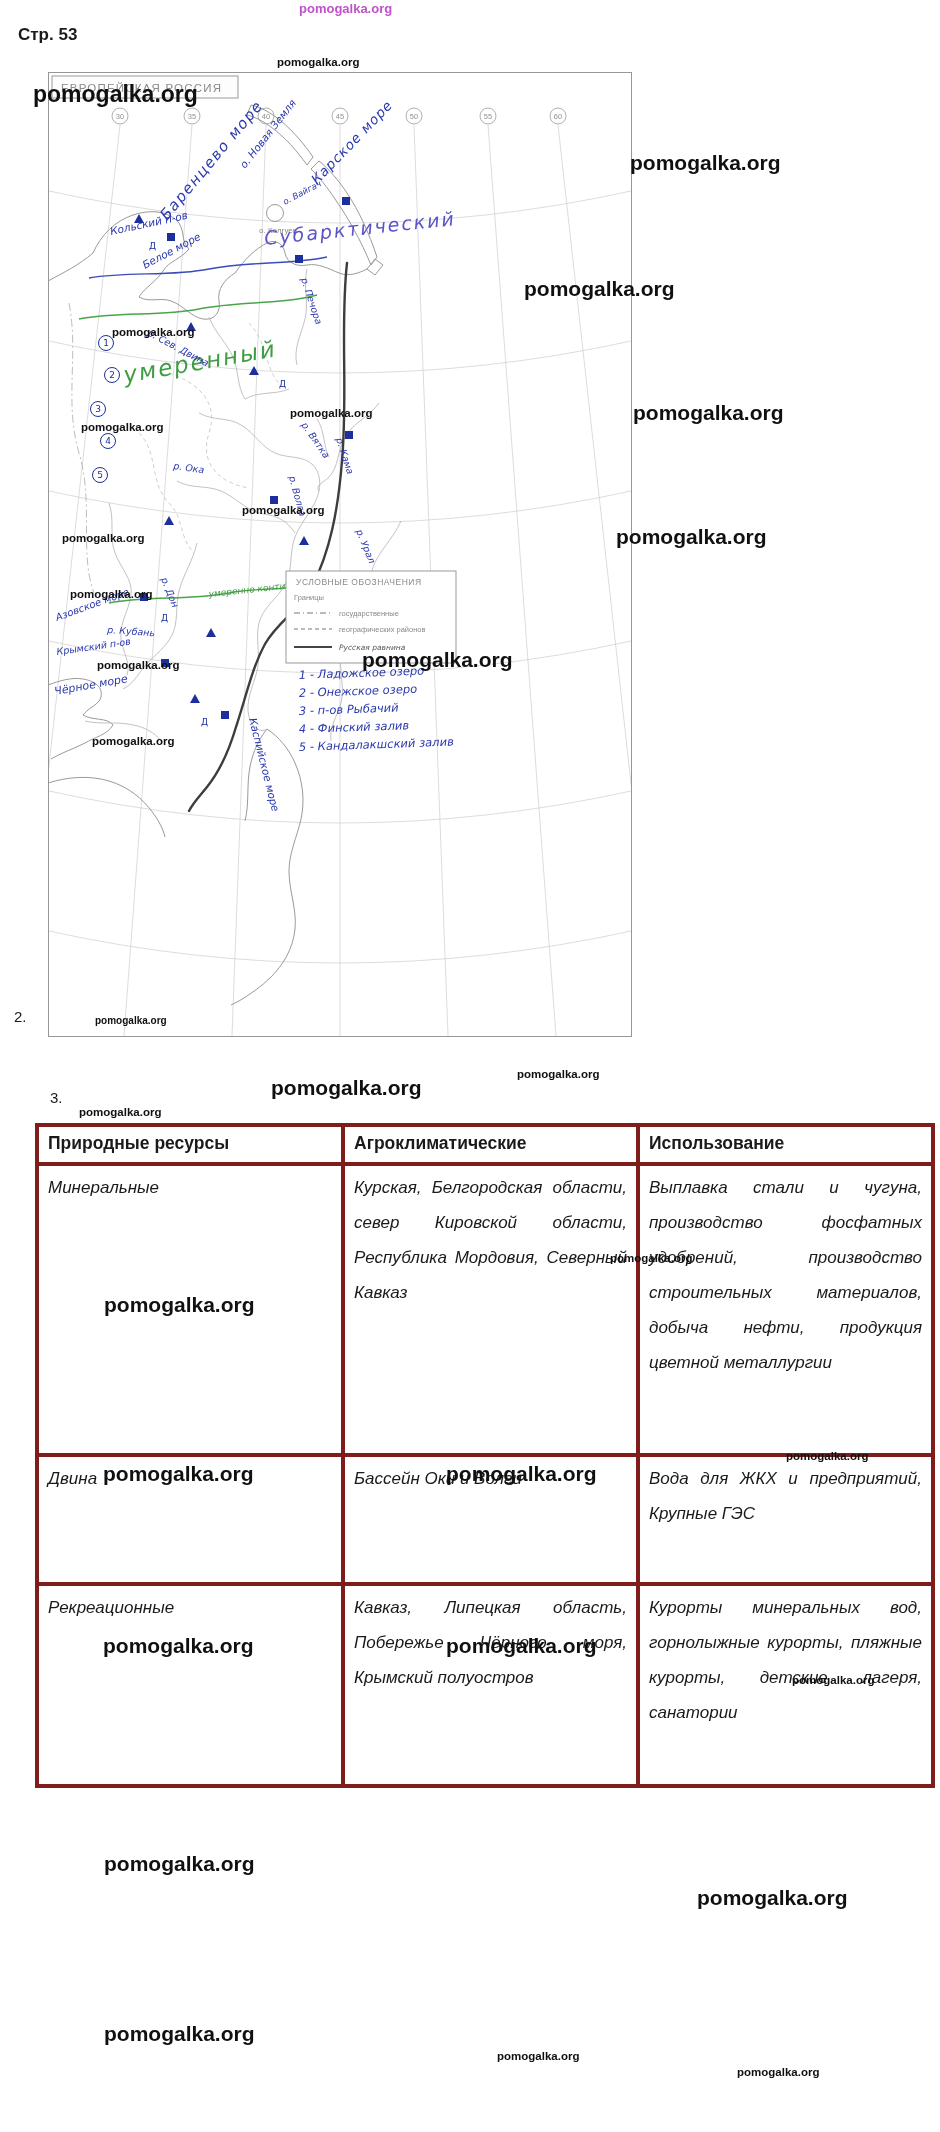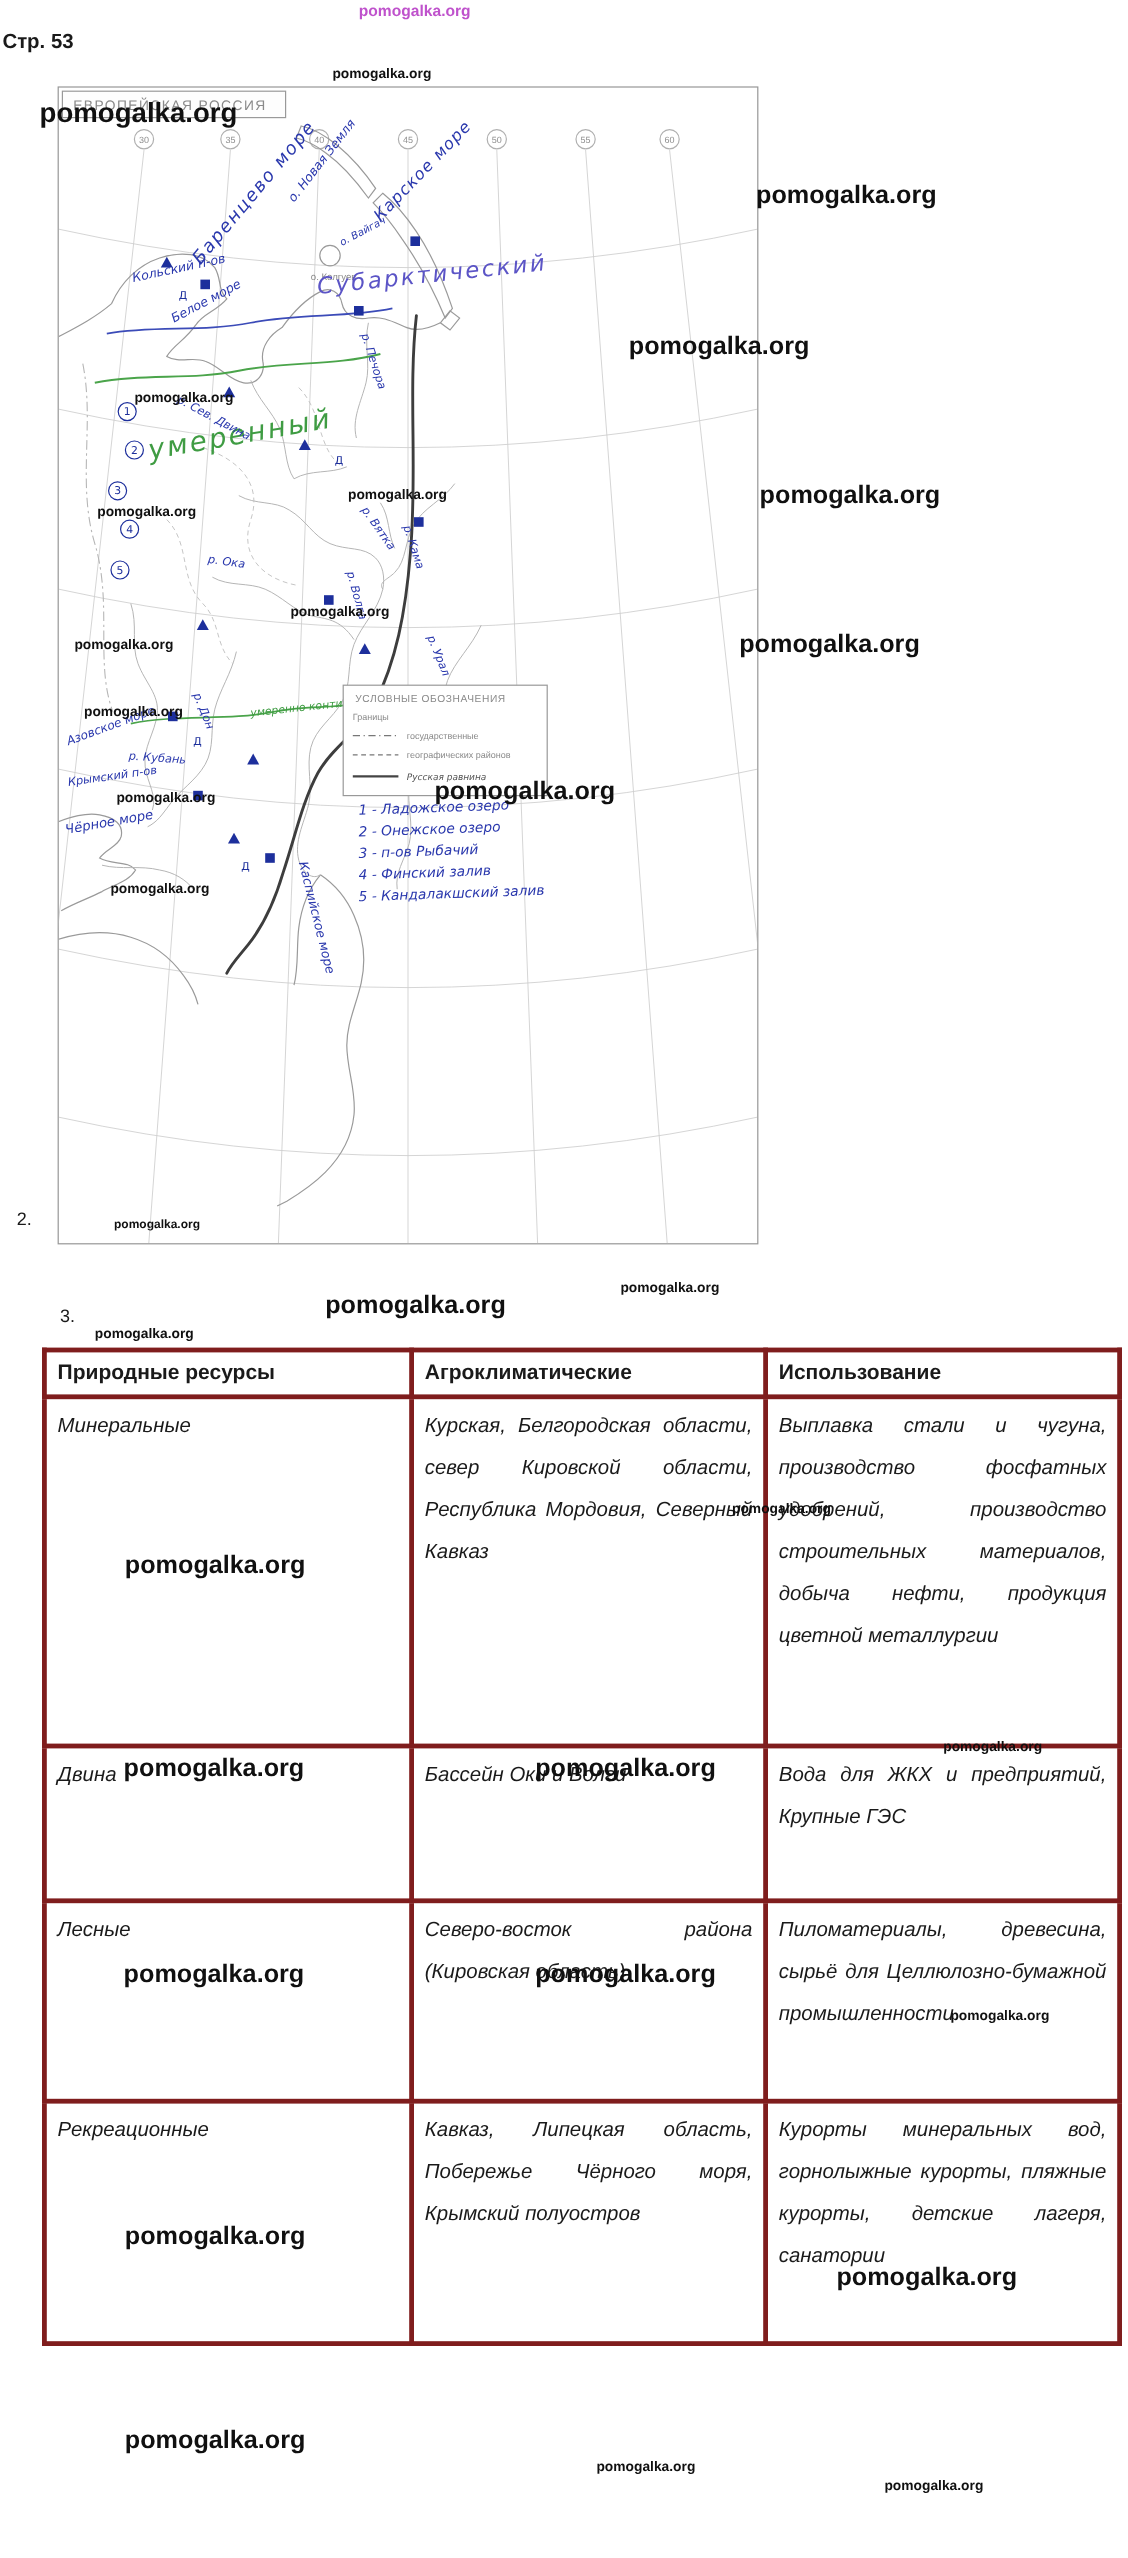--- a/index.html
+++ b/index.html
@@ -1,21 +1,21 @@
 <!DOCTYPE html>
 <html><head>
 <meta charset="utf-8">
 <style>
   html,body{margin:0;padding:0;}
   body{
     width:940px;height:2132px;position:relative;background:#ffffff;
     font-family:"Liberation Sans","DejaVu Sans",sans-serif;color:#1a1a1a;
     overflow:hidden;
   }
-  .page-heading{position:absolute;left:2px;top:25px;font-size:17px;font-weight:bold;}
+  .page-heading{position:absolute;left:18px;top:25px;font-size:17px;font-weight:bold;}
   .item-num{position:absolute;font-size:15px;}
   .wm{position:absolute;font-weight:bold;color:#101010;white-space:nowrap;z-index:40;}
   .wm.lg{font-size:21px;}
   .wm.sm{font-size:11.5px;}
   .wm.purple{font-size:13px;color:#bf52cc;}
   .map-frame{
     position:absolute;left:48px;top:72px;width:582px;height:963px;
     border:1px solid #979797;background:#fff;z-index:10;
   }
   .map-frame svg{display:block;width:582px;height:963px;}
@@ -222,25 +222,20 @@
     <tbody>
       <tr>
         <td class="c1" style="height:279px">Минеральные</td>
         <td>Курская, Белгородская области, север Кировской области, Республика Мордовия, Северный Кавказ</td>
         <td>Выплавка стали и чугуна, производство фосфатных удобрений, производство строительных материалов, добыча нефти, продукция цветной металлургии</td>
       </tr>
       <tr>
         <td class="c1" style="height:117px">Двина</td>
         <td>Бассейн Оки и Волги</td>
         <td>Вода для ЖКХ и предприятий, Крупные ГЭС</td>
-      </tr>
-      <tr>
-        <td class="c1" style="height:155px">Лесные</td>
-        <td>Северо-восток района (Кировская область)</td>
-        <td>Пиломатериалы, древесина, сырьё для Целлюлозно-бумажной промышленности</td>
       </tr>
       <tr>
         <td class="c1" style="height:190px">Рекреационные</td>
         <td>Кавказ, Липецкая область, Побережье Чёрного моря, Крымский полуостров</td>
         <td>Курорты минеральных вод, горнолыжные курорты, пляжные курорты, детские лагеря, санатории</td>
       </tr>
     </tbody>
   </table>
 </div>
 

